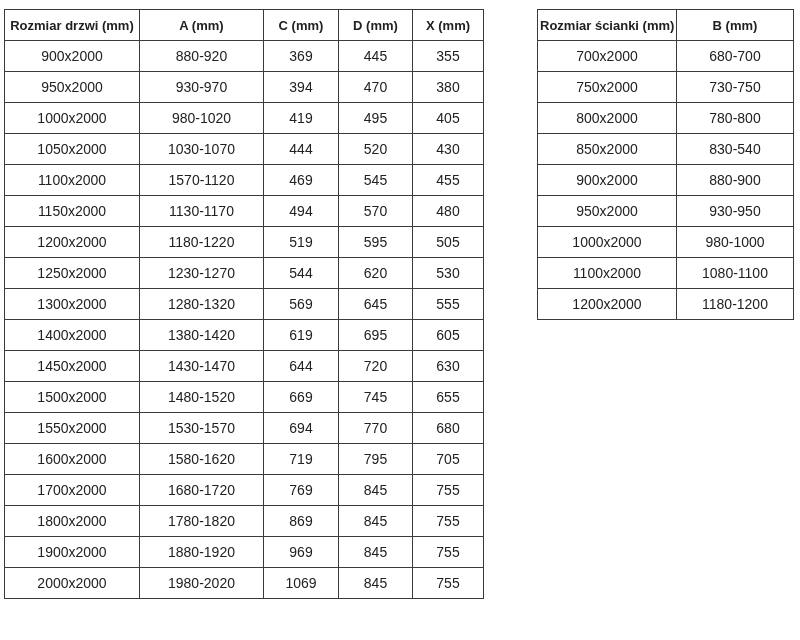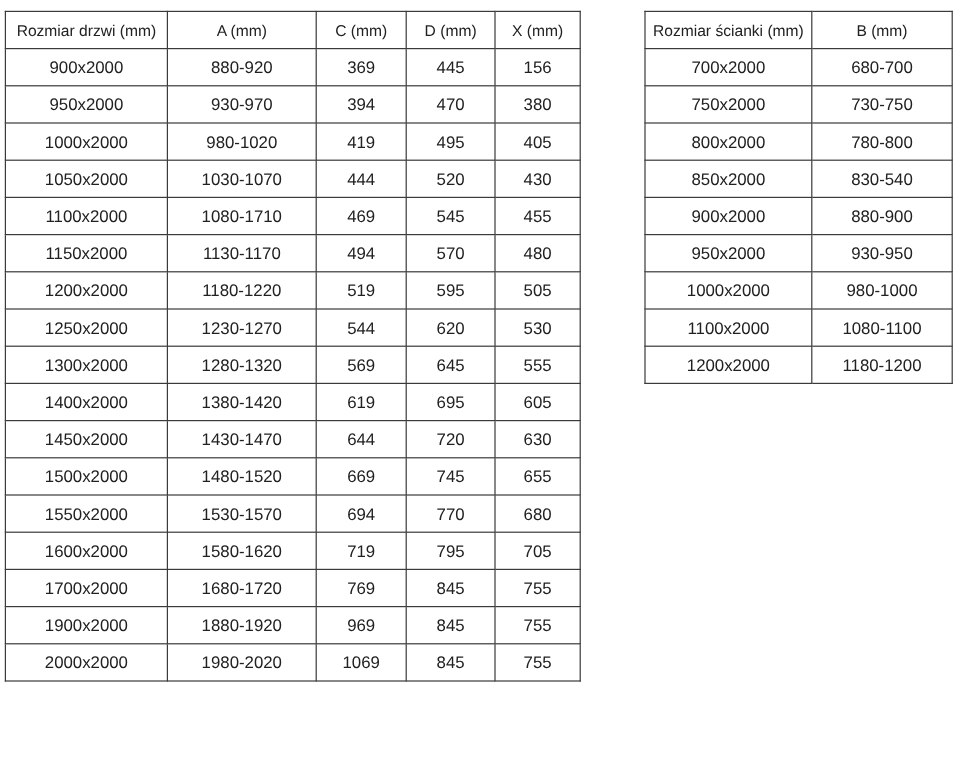--- a/index.html
+++ b/index.html
@@ -25,21 +25,21 @@
     border: 1px solid #3a3a3a;
     text-align: center;
     vertical-align: middle;
     padding: 0 2px;
     height: 30px;
     font-size: 14px;
     white-space: nowrap;
     overflow: hidden;
   }
   table.size-table th {
-    font-weight: normal;
+    font-weight: bold;
     font-size: 13px;
     margin-top: 36px;
   }
   #door-table {
     left: 4px;
     top: 9px;
     width: 479px;
   }
   #door-table col.c1 { width: 135px; }
   #door-table col.c2 { width: 124px; }
@@ -73,21 +73,21 @@
         <th>D (mm)</th>
         <th>X (mm)</th>
       </tr>
     </thead>
     <tbody>
       <tr>
         <td>900x2000</td>
         <td>880-920</td>
         <td>369</td>
         <td>445</td>
-        <td>156</td>
+        <td>355</td>
       </tr>
       <tr>
         <td>950x2000</td>
         <td>930-970</td>
         <td>394</td>
         <td>470</td>
         <td>380</td>
       </tr>
       <tr>
         <td>1000x2000</td>
@@ -98,21 +98,21 @@
       </tr>
       <tr>
         <td>1050x2000</td>
         <td>1030-1070</td>
         <td>444</td>
         <td>520</td>
         <td>430</td>
       </tr>
       <tr>
         <td>1100x2000</td>
-        <td>1080-1710</td>
+        <td>1570-1120</td>
         <td>469</td>
         <td>545</td>
         <td>455</td>
       </tr>
       <tr>
         <td>1150x2000</td>
         <td>1130-1170</td>
         <td>494</td>
         <td>570</td>
         <td>480</td>
@@ -170,20 +170,27 @@
         <td>1600x2000</td>
         <td>1580-1620</td>
         <td>719</td>
         <td>795</td>
         <td>705</td>
       </tr>
       <tr>
         <td>1700x2000</td>
         <td>1680-1720</td>
         <td>769</td>
+        <td>845</td>
+        <td>755</td>
+      </tr>
+      <tr>
+        <td>1800x2000</td>
+        <td>1780-1820</td>
+        <td>869</td>
         <td>845</td>
         <td>755</td>
       </tr>
       <tr>
         <td>1900x2000</td>
         <td>1880-1920</td>
         <td>969</td>
         <td>845</td>
         <td>755</td>
       </tr>

